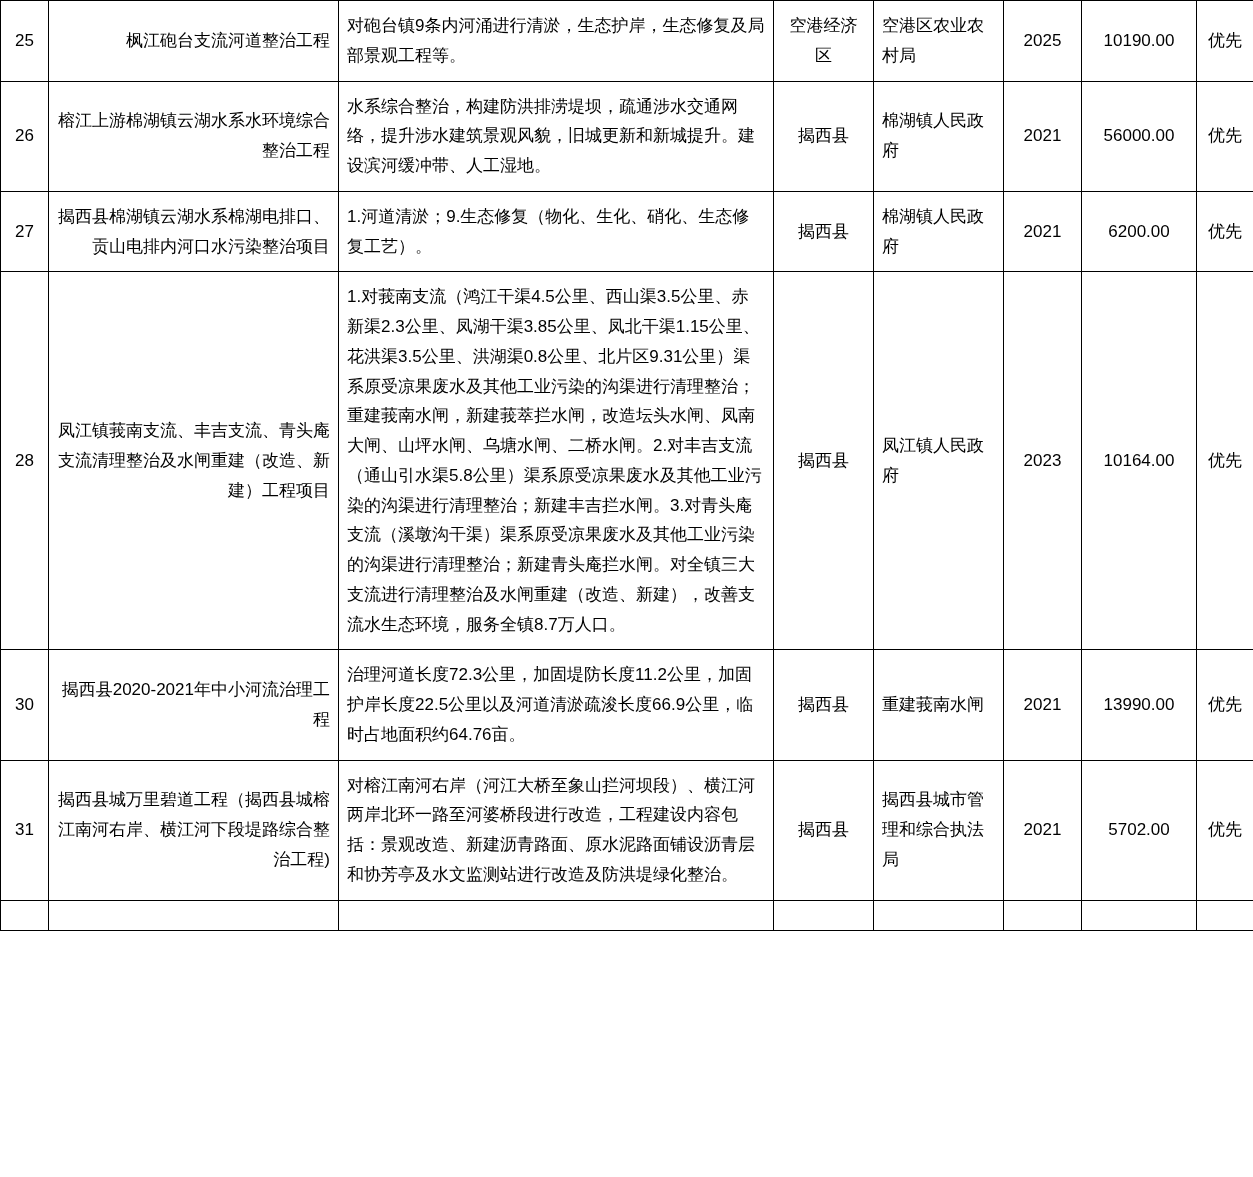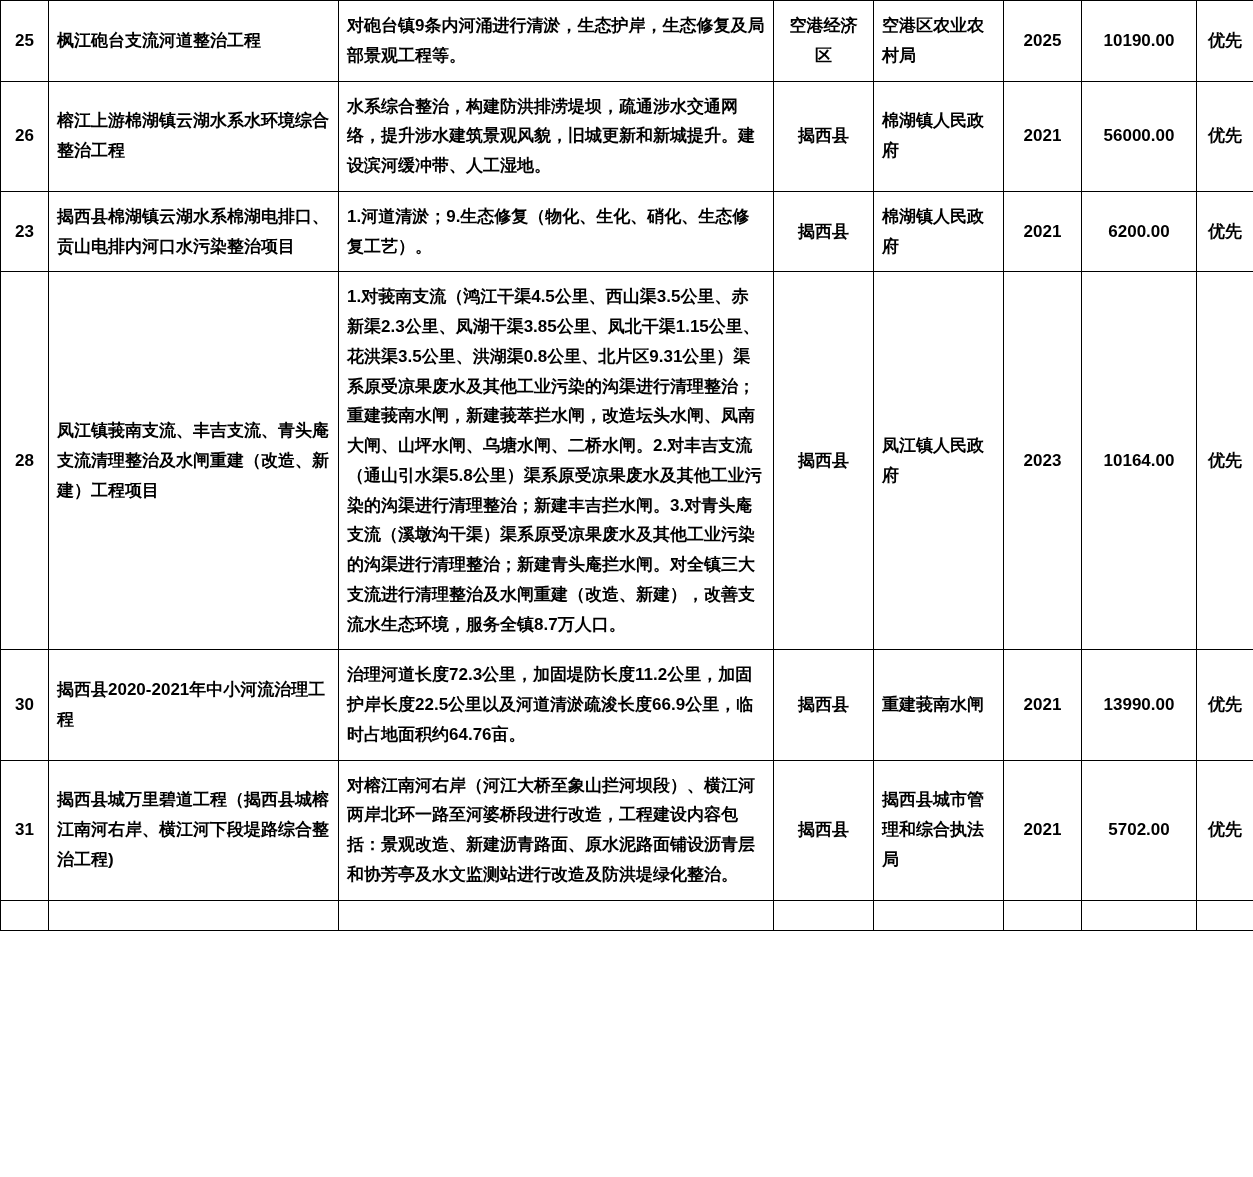--- a/index.html
+++ b/index.html
@@ -10,21 +10,20 @@
   body {
     font-family: "Liberation Sans", sans-serif;
     color: #000000;
   }
   .page {
     width: 1253px;
     min-height: 1177px;
     box-sizing: border-box;
     background: #ffffff;
     position: relative;
-    font-weight: bold;
   }
   table.project-table {
     border-collapse: collapse;
     width: 1253px;
     table-layout: fixed;
   }
   table.project-table td {
     border: 1px solid #000000;
     vertical-align: middle;
     padding: 10px 8px;
@@ -39,21 +38,21 @@
   col.c-unit   { width: 130px; }
   col.c-year   { width: 78px; }
   col.c-amount { width: 115px; }
   col.c-prio   { width: 57px; }
 
   td.no {
     text-align: center;
     font-size: 17px;
   }
   td.name {
-    text-align: left;
+    text-align: right;
     padding: 10px 12px;
   }
   td.desc {
     text-align: left;
     padding: 10px 10px;
   }
   td.area {
     text-align: center;
   }
   td.unit {
@@ -107,21 +106,21 @@
         <td class="no">26</td>
         <td class="name">榕江上游棉湖镇云湖水系水环境综合整治工程</td>
         <td class="desc">水系综合整治，构建防洪排涝堤坝，疏通涉水交通网络，提升涉水建筑景观风貌，旧城更新和新城提升。建设滨河缓冲带、人工湿地。</td>
         <td class="area">揭西县</td>
         <td class="unit">棉湖镇人民政府</td>
         <td class="year">2021</td>
         <td class="amount">56000.00</td>
         <td class="prio">优先</td>
       </tr>
       <tr>
-        <td class="no">23</td>
+        <td class="no">27</td>
         <td class="name">揭西县棉湖镇云湖水系棉湖电排口、贡山电排内河口水污染整治项目</td>
         <td class="desc">1.河道清淤；9.生态修复（物化、生化、硝化、生态修复工艺）。</td>
         <td class="area">揭西县</td>
         <td class="unit">棉湖镇人民政府</td>
         <td class="year">2021</td>
         <td class="amount">6200.00</td>
         <td class="prio">优先</td>
       </tr>
       <tr>
         <td class="no">28</td>

